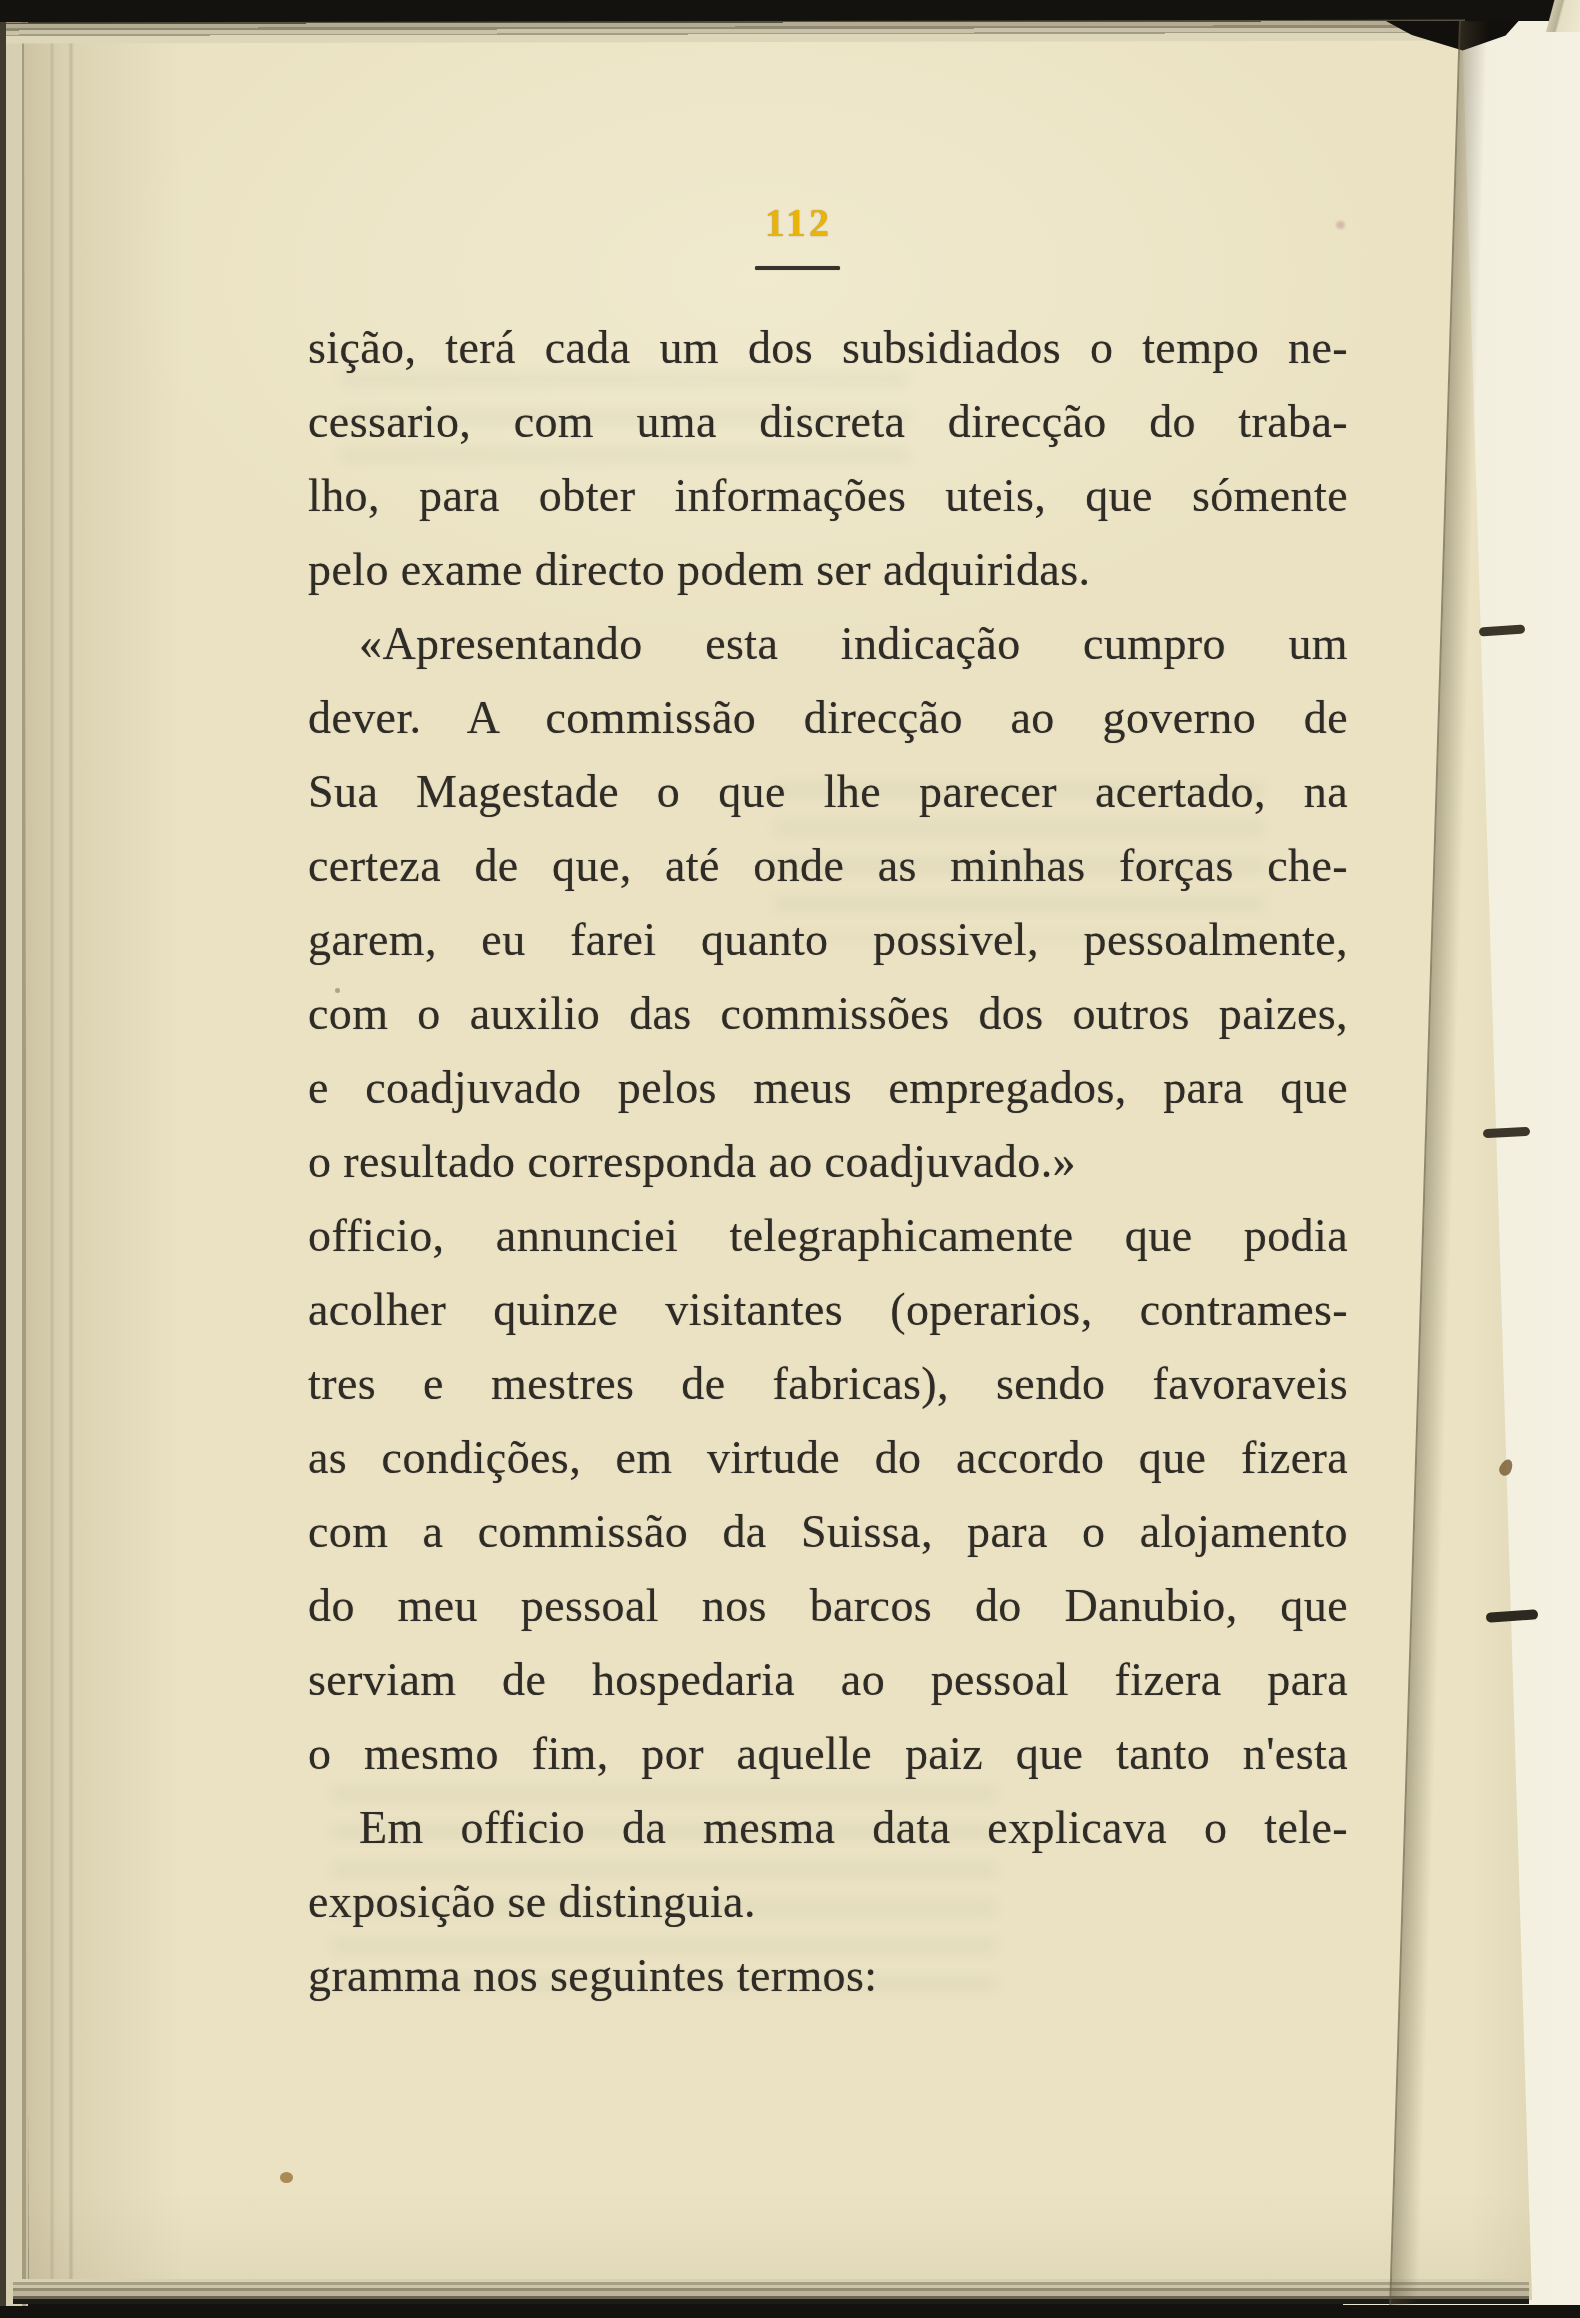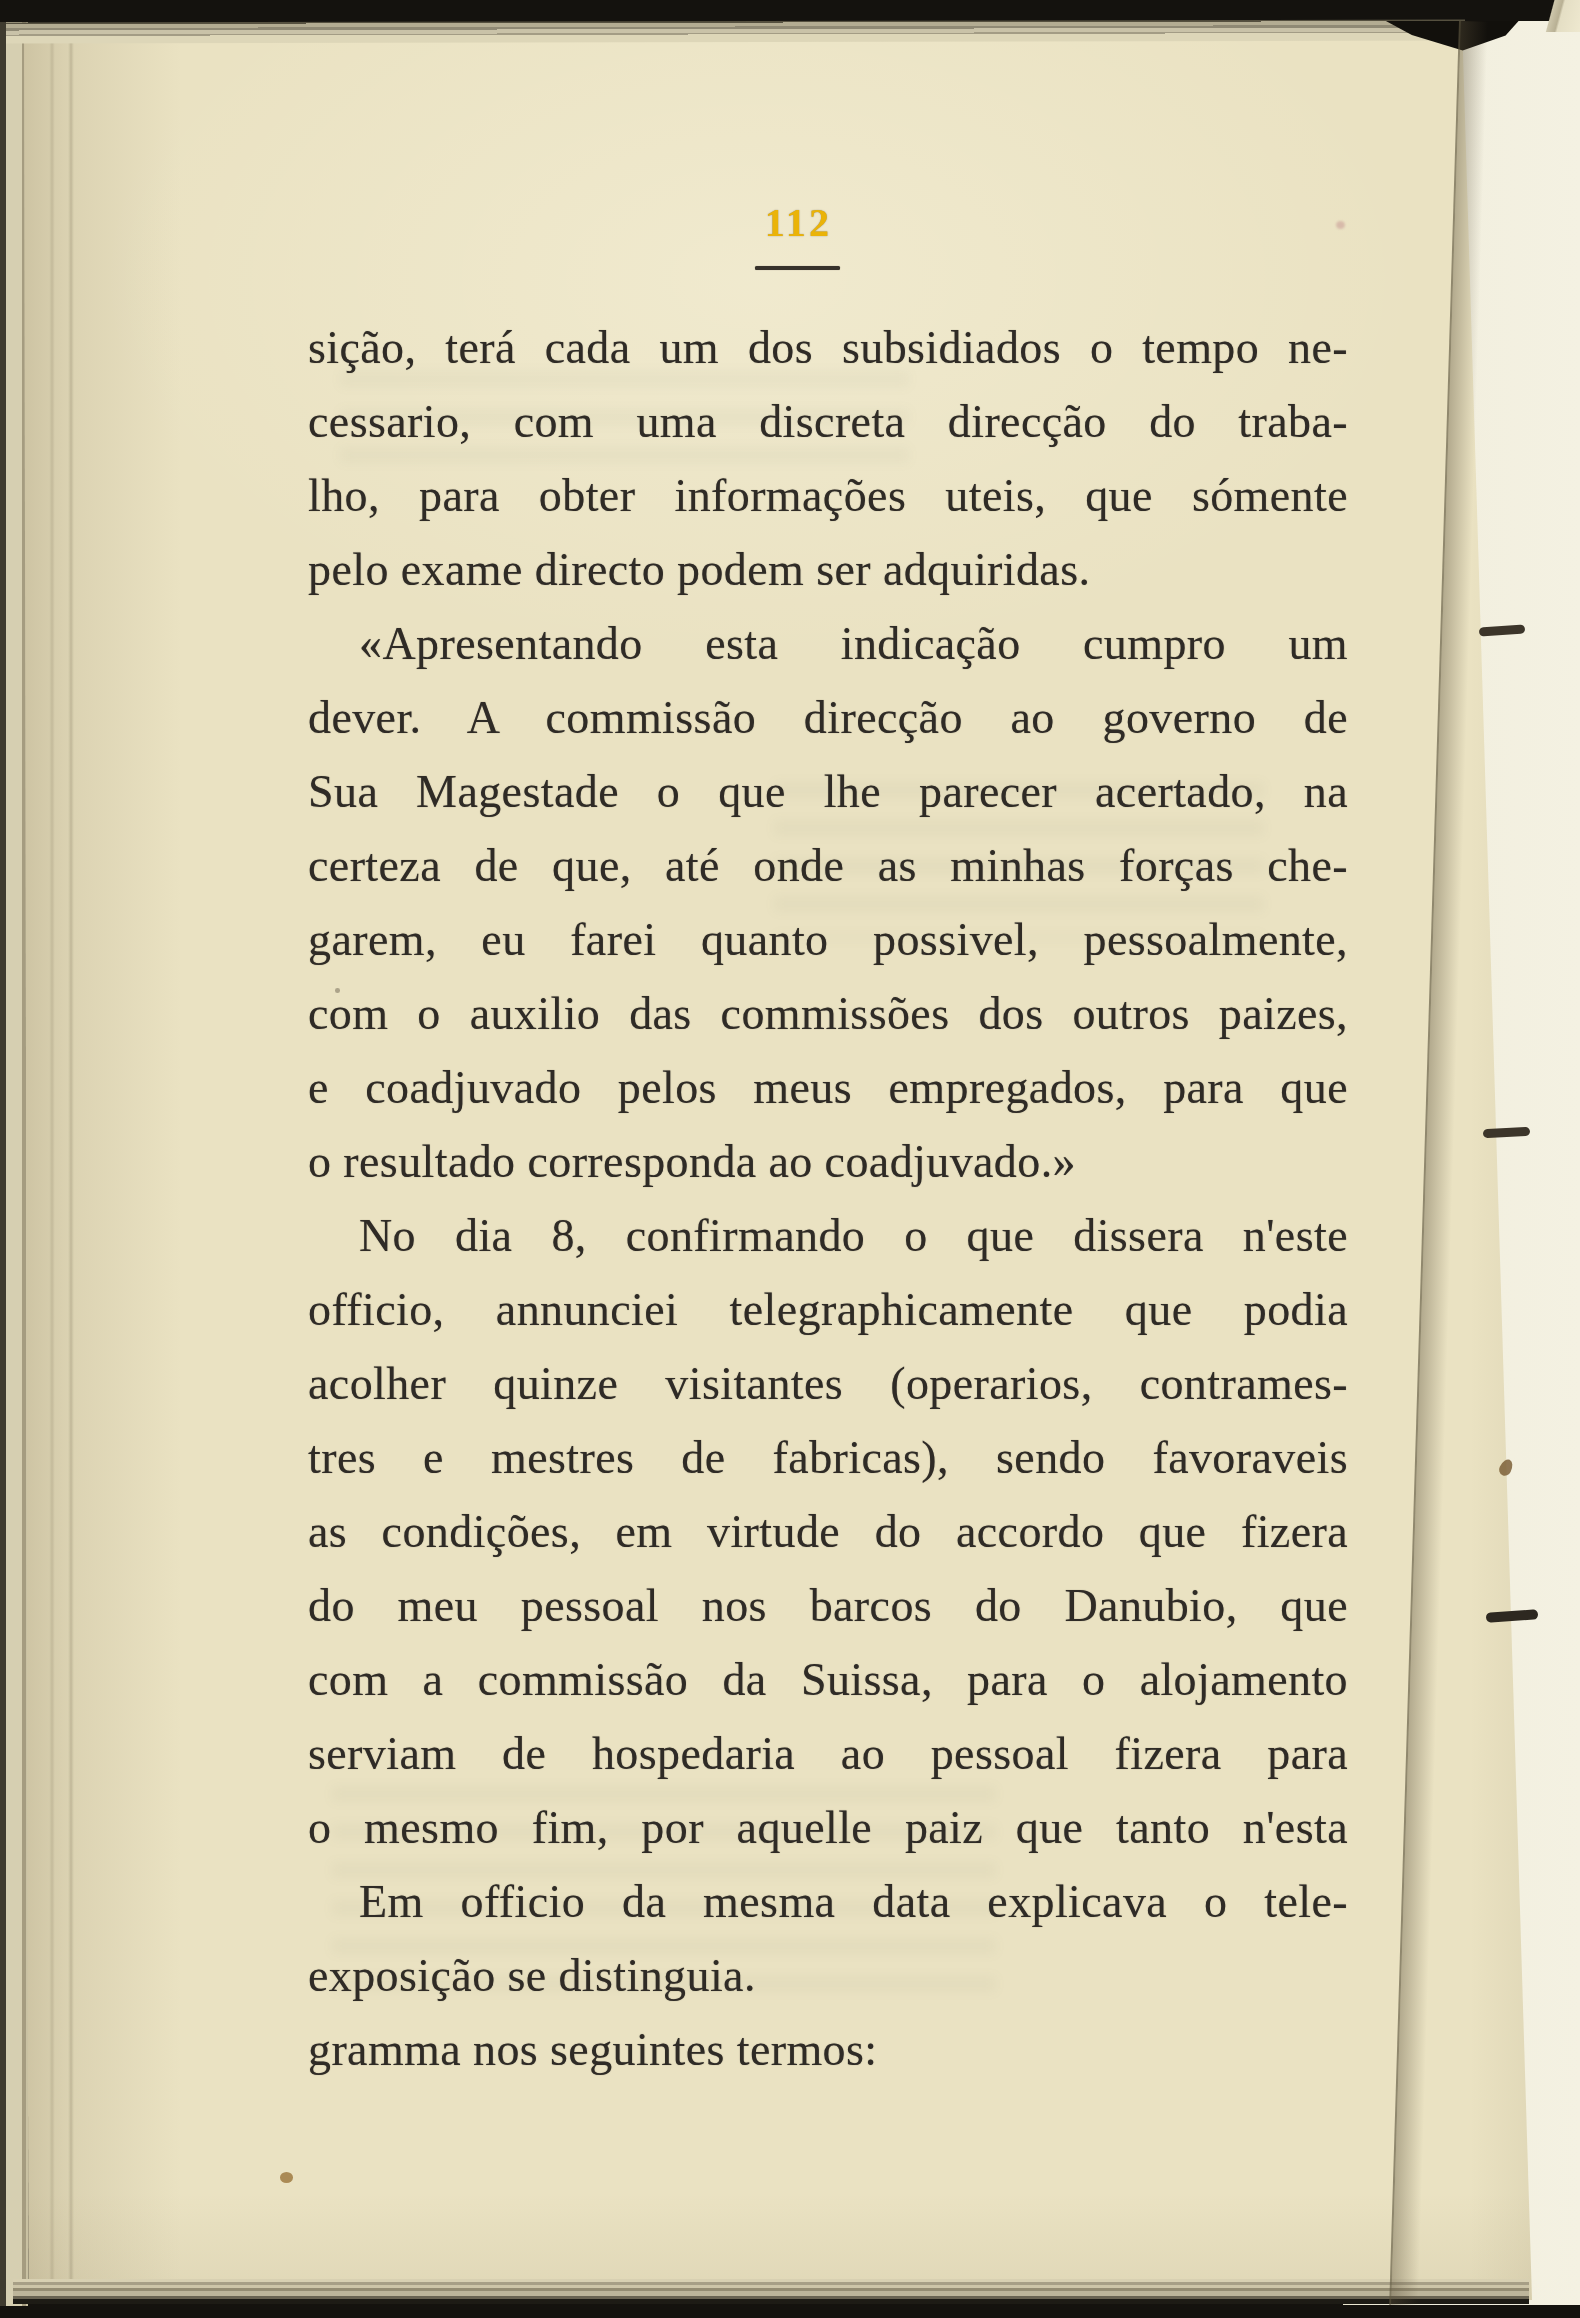--- a/index.html
+++ b/index.html
@@ -112,27 +112,26 @@
     <div class="line">lho, para obter informações uteis, que sómente</div>
     <div class="line endpara">pelo exame directo podem ser adquiridas.</div>
     <div class="line indent">«Apresentando esta indicação cumpro um</div>
     <div class="line">dever. A commissão direcção ao governo de</div>
     <div class="line">Sua Magestade o que lhe parecer acertado, na</div>
     <div class="line">certeza de que, até onde as minhas forças che-</div>
     <div class="line">garem, eu farei quanto possivel, pessoalmente,</div>
     <div class="line">com o auxilio das commissões dos outros paizes,</div>
     <div class="line">e coadjuvado pelos meus empregados, para que</div>
     <div class="line endpara">o resultado corresponda ao coadjuvado.»</div>
-    <div class="line indent">No dia 8, confirmando o que dissera n'este</div>
     <div class="line">officio, annunciei telegraphicamente que podia</div>
     <div class="line">acolher quinze visitantes (operarios, contrames-</div>
     <div class="line">tres e mestres de fabricas), sendo favoraveis</div>
     <div class="line">as condições, em virtude do accordo que fizera</div>
+    <div class="line">com a commissão da Suissa, para o alojamento</div>
     <div class="line">do meu pessoal nos barcos do Danubio, que</div>
-    <div class="line">com a commissão da Suissa, para o alojamento</div>
     <div class="line">serviam de hospedaria ao pessoal fizera para</div>
     <div class="line">o mesmo fim, por aquelle paiz que tanto n'esta</div>
     <div class="line indent">Em officio da mesma data explicava o tele-</div>
     <div class="line endpara">exposição se distinguia.</div>
     <div class="line endpara">gramma nos seguintes termos:</div>
   </div>
 
   <div class="mark m1"></div>
   <div class="mark m2"></div>
   <div class="mark m3"></div>

